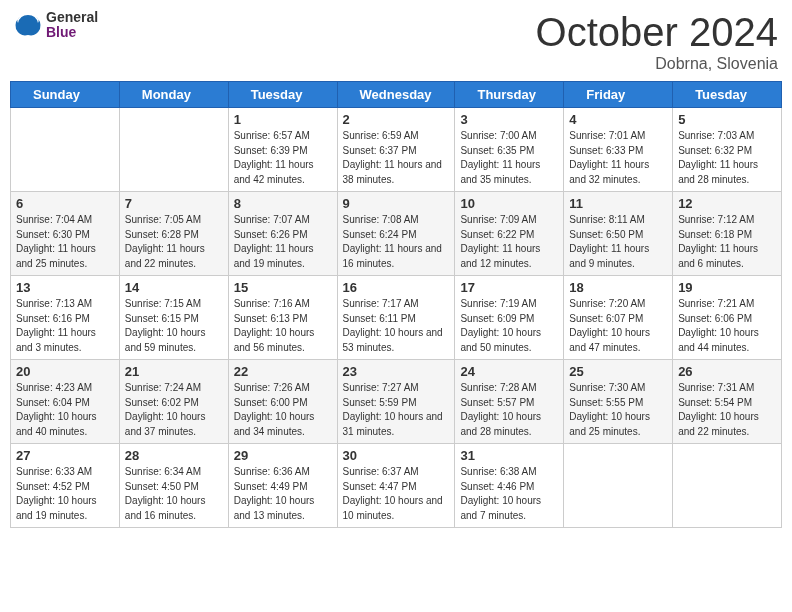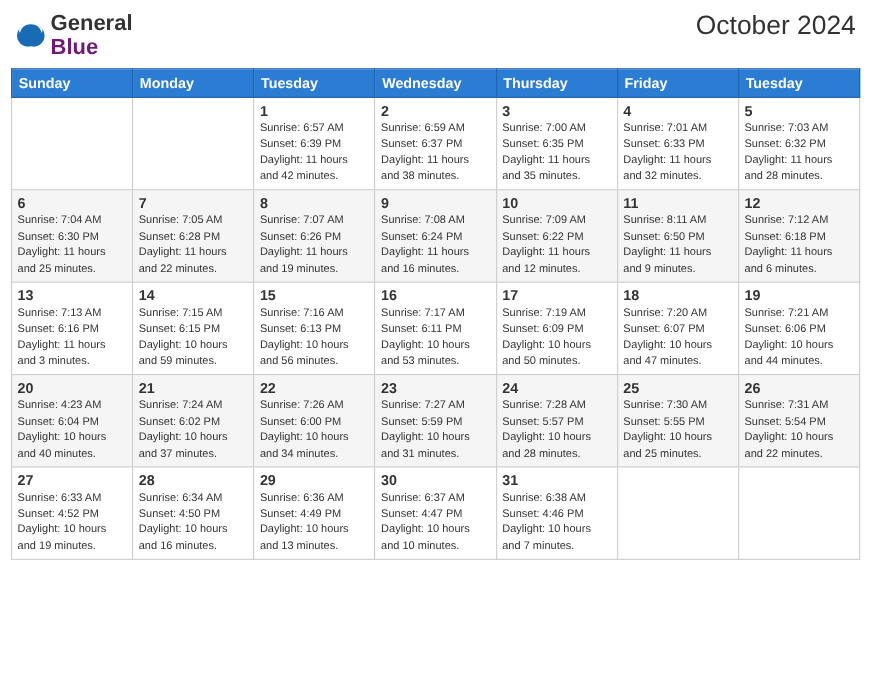--- a/index.html
+++ b/index.html
@@ -18,53 +18,53 @@
       padding: 0 4px;
     }
     .logo {
       display: flex;
       align-items: center;
       gap: 4px;
     }
     .logo-text {
       display: flex;
       flex-direction: column;
-      font-size: 20px;
+      font-size: 14px;
       font-weight: bold;
       color: #333;
       line-height: 1.1;
     }
     .logo-general { color: #333; }
     .logo-blue { color: #701a75; }
     .logo-icon {
       width: 28px;
       height: 28px;
     }
     .title-section {
       text-align: right;
     }
     .month-title {
-      font-size: 24px;
+      font-size: 40px;
       font-weight: normal;
       color: #333;
     }
     .subtitle {
       font-size: 16px;
       color: #555;
     }
     .calendar {
       width: 100%;
       border-collapse: collapse;
       border: 1px solid #ccc;
     }
     .calendar th {
       background: #2b7cd3;
       color: white;
       text-align: left;
-      padding: 5px 6px;
+      padding: 5px 22px;
       font-size: 13px;
       font-weight: bold;
       border: 1px solid #2060b0;
     }
     .calendar td {
       vertical-align: top;
       border: 1px solid #ccc;
       padding: 4px 5px;
       width: 108px;
       min-height: 80px;
@@ -98,20 +98,21 @@
     <svg class="logo-icon" viewBox="0 0 28 28" xmlns="http://www.w3.org/2000/svg">
       <path d="M14 4 Q22 4 24 12 Q26 8 22 6 Q28 10 26 18 Q22 26 14 24 Q6 26 2 18 Q0 10 6 6 Q2 8 4 12 Q6 4 14 4Z" fill="#1a6bb5"></path>
     </svg>
     <div class="logo-text">
       <span class="logo-general">General</span>
       <span class="logo-blue">Blue</span>
     </div>
   </div>
   <div class="title-section">
     <div class="month-title">October 2024</div>
+    <div class="subtitle">Dobrna, Slovenia</div>
   </div>
 </div>
 
 <table class="calendar">
   <thead>
     <tr>
       <th>Sunday</th>
       <th>Monday</th>
       <th>Tuesday</th>
       <th>Wednesday</th>

